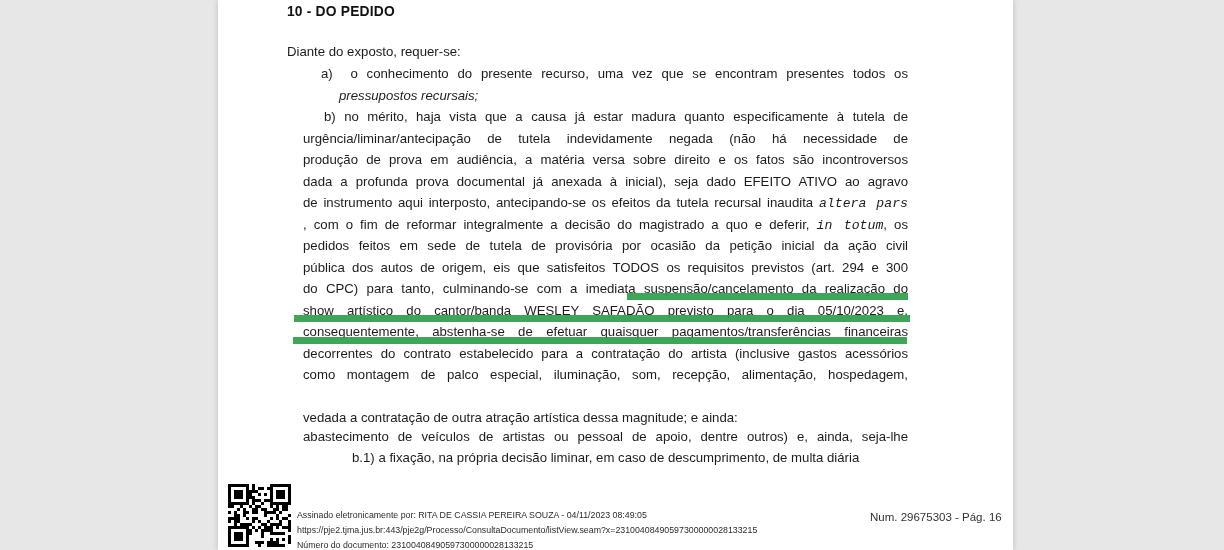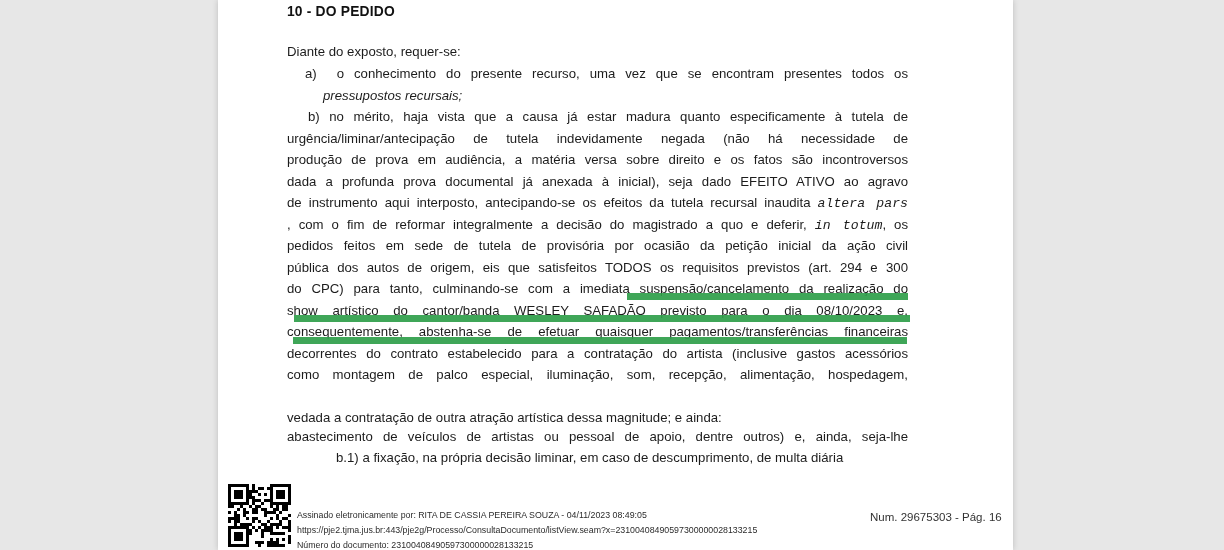--- a/index.html
+++ b/index.html
@@ -16,21 +16,21 @@
   .heading{
     position:absolute;left:69px;top:4px;
     font-size:13.8px;font-weight:bold;color:#111;letter-spacing:.2px;
   }
   .intro{
     position:absolute;left:69px;top:44px;
     font-size:13.2px;color:#1c1c1c;
   }
   #bodyLines{position:absolute;left:69px;top:0;width:621px;height:100%;}
   .bl{
-    position:absolute;left:0;right:0;
+    position:absolute;left:16px;right:0;
     font-size:13.2px;color:#1c1c1c;line-height:15px;
     text-align:justify;text-align-last:justify;
   }
   .bl.noj{text-align-last:left;}
   .it{font-style:italic;font-family:Liberation Mono, monospace;}
   .hl{position:absolute;opacity:.92;z-index:3;}
   .qr{position:absolute;left:10px;top:484px;width:63px;height:63px;}
   .f-line{
     position:absolute;left:79px;font-size:8.8px;color:#2b2b2b;
     white-space:nowrap;z-index:2;
@@ -54,21 +54,21 @@
       <div class="bl noj" style="top: 87.5px; padding-left: 36px; font-style: italic;"><span>pressupostos recursais;</span></div>
       <div class="bl" style="top: 109px; padding-left: 21px;"><span>b) no mérito, haja vista que a causa já estar madura quanto especificamente à tutela de</span></div>
       <div class="bl" style="top: 130.5px; padding-left: 0px;"><span>urgência/liminar/antecipação de tutela indevidamente negada (não há necessidade de</span></div>
       <div class="bl" style="top: 152px; padding-left: 0px;"><span>produção de prova em audiência, a matéria versa sobre direito e os fatos são incontroversos</span></div>
       <div class="bl" style="top: 173.5px; padding-left: 0px;"><span>dada a profunda prova documental já anexada à inicial), seja dado EFEITO ATIVO ao agravo</span></div>
       <div class="bl" style="top: 195px; padding-left: 0px;"><span>de instrumento aqui interposto, antecipando-se os efeitos da tutela recursal inaudita </span><span class="it">altera pars</span></div>
       <div class="bl" style="top: 216.5px; padding-left: 0px;"><span>, com o fim de reformar integralmente a decisão do magistrado a quo e deferir, </span><span class="it">in totum</span><span>, os</span></div>
       <div class="bl" style="top: 238px; padding-left: 0px;"><span>pedidos feitos em sede de tutela de provisória por ocasião da petição inicial da ação civil</span></div>
       <div class="bl" style="top: 259.5px; padding-left: 0px;"><span>pública dos autos de origem, eis que satisfeitos TODOS os requisitos previstos (art. 294 e 300</span></div>
       <div class="bl" style="top: 281px; padding-left: 0px;"><span>do CPC) para tanto, culminando-se com a imediata suspensão/cancelamento da realização do</span></div>
-      <div class="bl" style="top: 302.5px; padding-left: 0px;"><span>show artístico do cantor/banda WESLEY SAFADÃO previsto para o dia 08/10/2023 e,</span></div>
+      <div class="bl" style="top: 302.5px; padding-left: 0px;"><span>show artístico do cantor/banda WESLEY SAFADÃO previsto para o dia 05/10/2023 e,</span></div>
       <div class="bl" style="top: 324px; padding-left: 0px;"><span>consequentemente, abstenha-se de efetuar quaisquer pagamentos/transferências financeiras</span></div>
       <div class="bl" style="top: 345.5px; padding-left: 0px;"><span>decorrentes do contrato estabelecido para a contratação do artista (inclusive gastos acessórios</span></div>
       <div class="bl" style="top: 367px; padding-left: 0px;"><span>como montagem de palco especial, iluminação, som, recepção, alimentação, hospedagem,</span></div>
       <div class="bl" style="top: 388.5px; padding-left: 0px; margin-top: 40px;"><span>abastecimento de veículos de artistas ou pessoal de apoio, dentre outros) e, ainda, seja-lhe</span></div>
       <div class="bl noj" style="top: 410px; padding-left: 0px;"><span>vedada a contratação de outra atração artística dessa magnitude; e ainda:</span></div>
       <div class="bl noj" style="top: 431.5px; padding-left: 49px; margin-top: 18px;"><span>b.1) a fixação, na própria decisão liminar, em caso de descumprimento, de multa diária</span></div>
     </div>
   <div class="qr" id="qr"><svg xmlns="http://www.w3.org/2000/svg" width="63" height="63">
         <rect width="63" height="63" fill="#fff"></rect>
         <g fill="#000">

